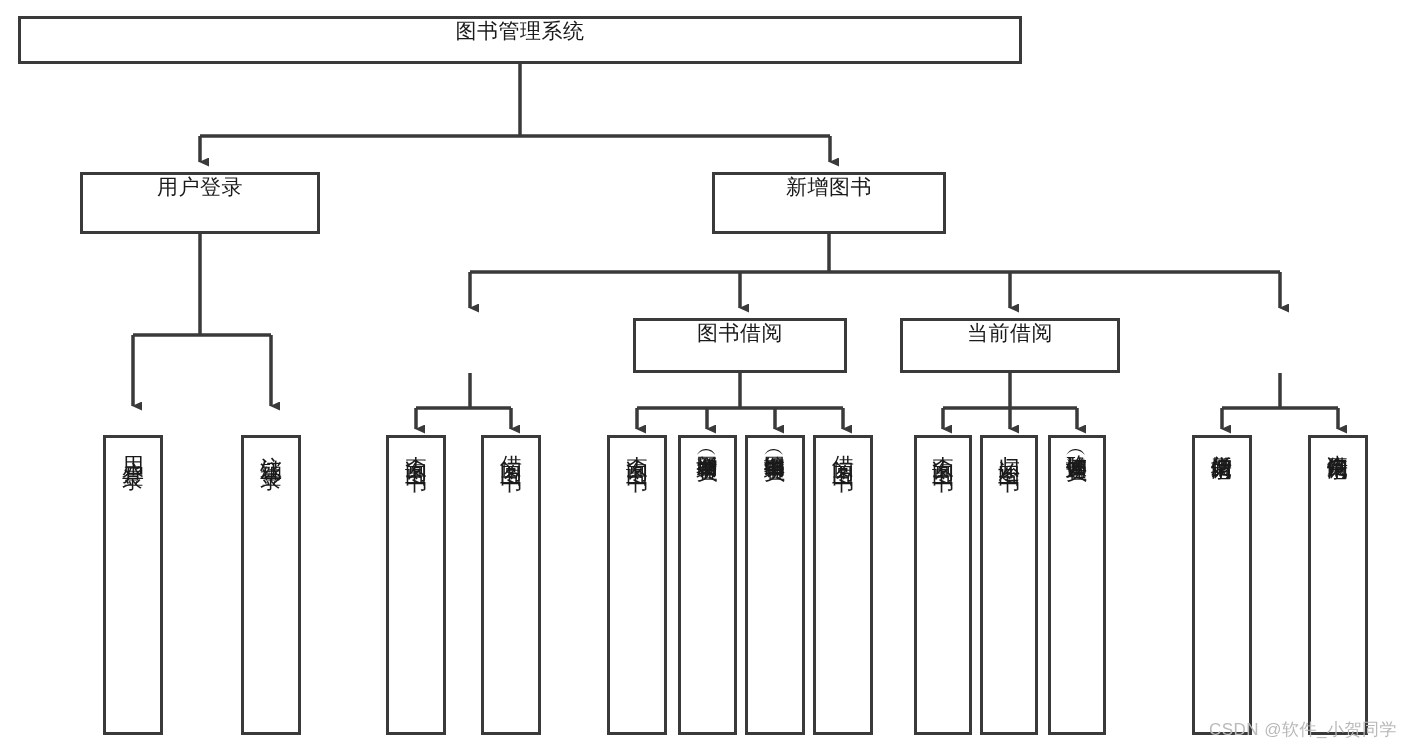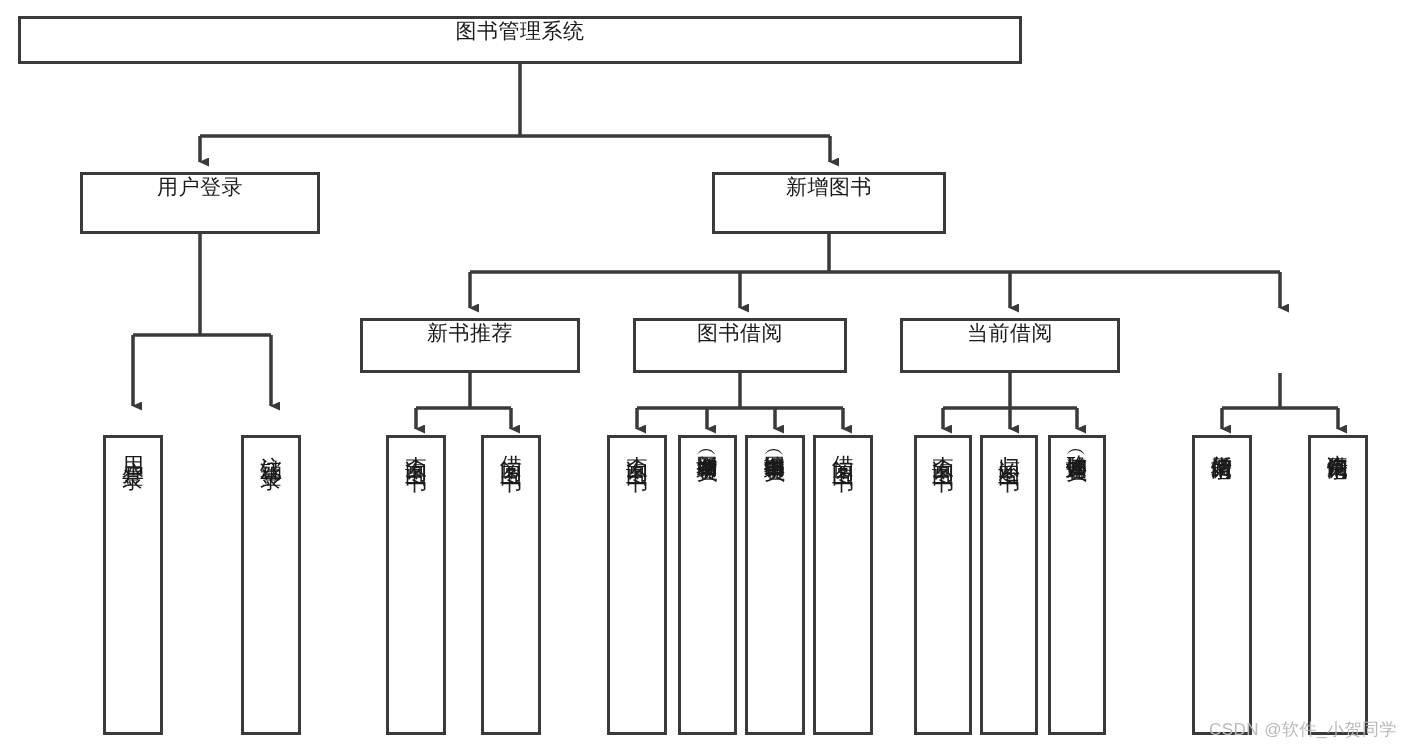--- a/index.html
+++ b/index.html
@@ -145,23 +145,20 @@
   </div>
 
   <div class="node-box" style="left:80px; top:172px; width:240px; height:62px;">
     <span class="node-label">用户登录</span>
   </div>
 
   <div class="node-box" style="left:712px; top:172px; width:234px; height:62px;">
     <span class="node-label">新增图书</span>
   </div>
 
-  <div class="node-box" style="left:360px; top:318px; width:220px; height:55px;">
-    <span class="node-label">新书推荐</span>
-  </div>
 
   <div class="node-box" style="left:900px; top:318px; width:220px; height:55px;">
     <span class="node-label">当前借阅</span>
   </div>
 
   <div class="node-box" style="left:633px; top:318px; width:214px; height:55px;">
     <span class="node-label">图书借阅</span>
   </div>
 
 

